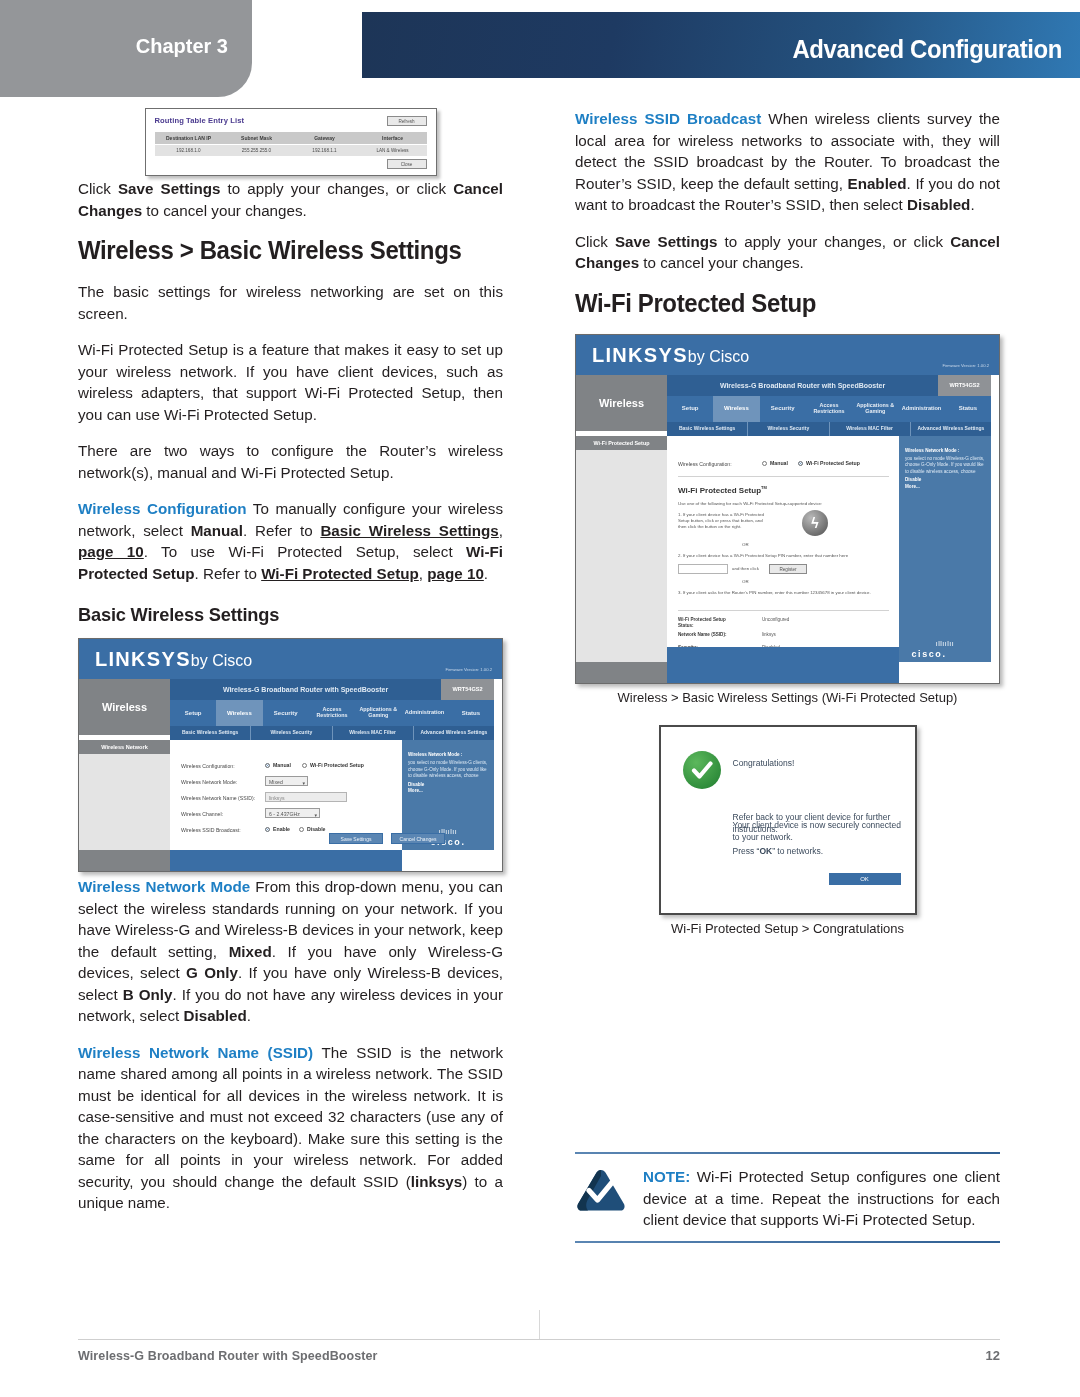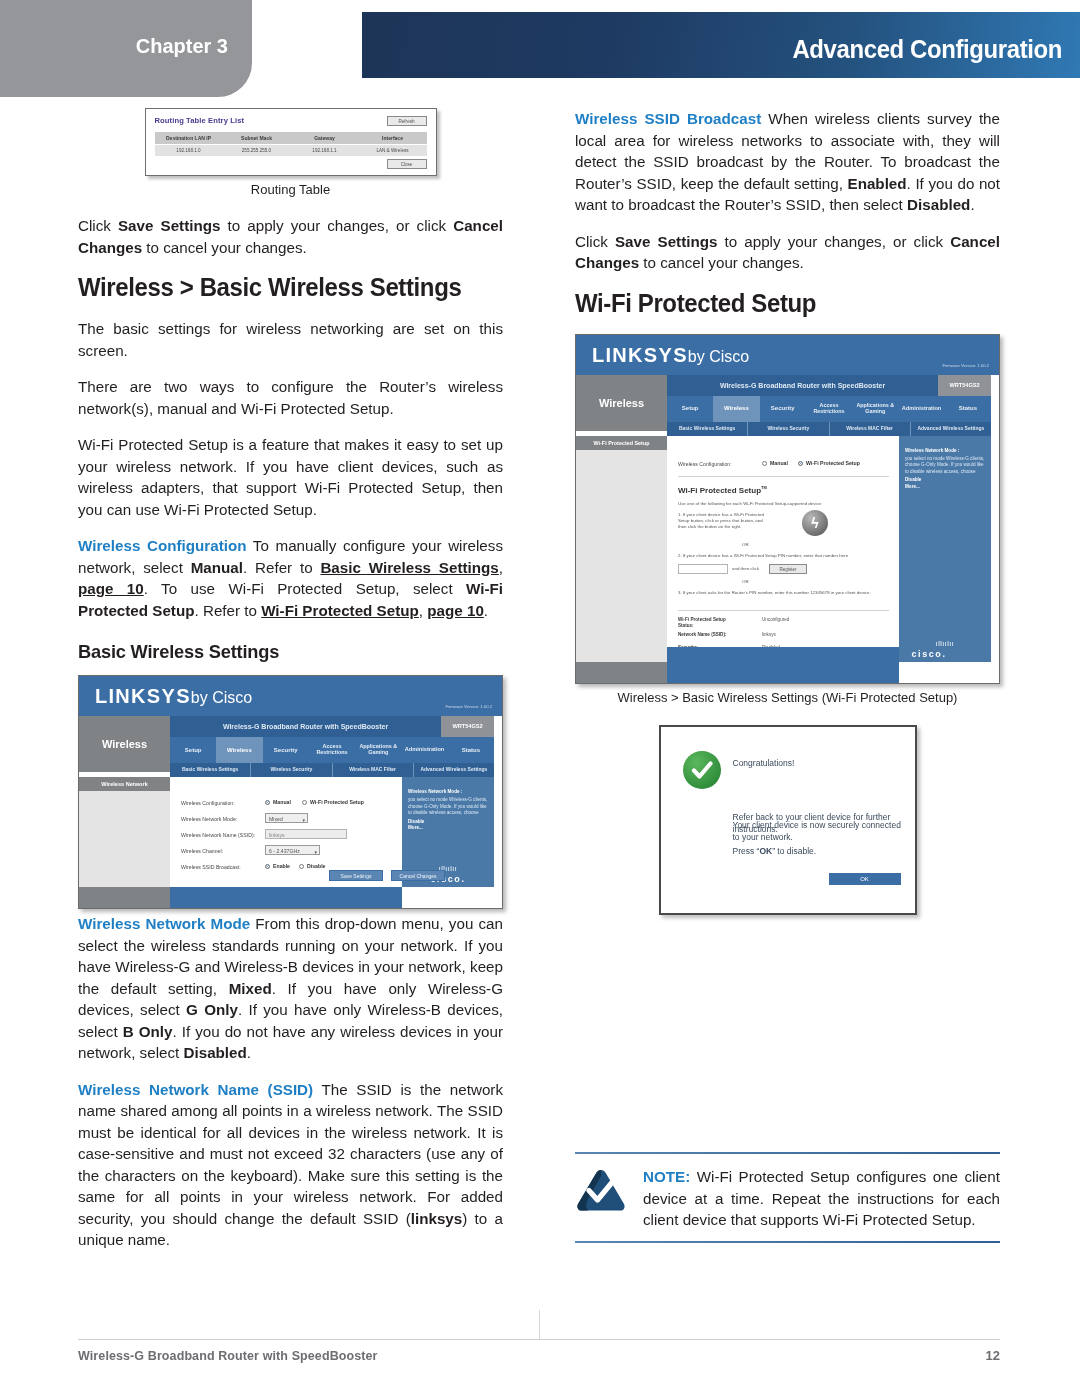--- a/index.html
+++ b/index.html
@@ -226,29 +226,28 @@
         <span>Interface</span>
       </div>
       <div class="rt-row">
         <span>192.168.1.0</span>
         <span>255.255.255.0</span>
         <span>192.168.1.1</span>
         <span>LAN &amp; Wireless</span>
       </div>
       <div class="rt-btn rt-close">Close</div>
     </div>
-    <div class="caption">Routing Table</div>
 
     <p class="body"><span>Click </span><b>Save Settings</b><span> to apply your changes, or click </span><b>Cancel Changes</b><span> to cancel your changes.</span></p>
 
     <h2 class="section">Wireless &gt; Basic Wireless Settings</h2>
 
     <p class="body">The basic settings for wireless networking are set on this screen.</p>
+    <p class="body">Wi-Fi Protected Setup is a feature that makes it easy to set up your wireless network. If you have client devices, such as wireless adapters, that support Wi-Fi Protected Setup, then you can use Wi-Fi Protected Setup.</p>
     <p class="body">There are two ways to configure the Router’s wireless network(s), manual and Wi-Fi Protected Setup.</p>
-    <p class="body">Wi-Fi Protected Setup is a feature that makes it easy to set up your wireless network. If you have client devices, such as wireless adapters, that support Wi-Fi Protected Setup, then you can use Wi-Fi Protected Setup.</p>
 
     <p class="body"><span class="blue">Wireless Configuration</span><span> To manually configure your wireless network, select </span><b>Manual</b><span>. Refer to </span><u class="ul">Basic Wireless Settings</u><span>, </span><u class="ul">page 10</u><span>. To use Wi-Fi Protected Setup, select </span><b>Wi-Fi Protected Setup</b><span>. Refer to </span><u class="ul">Wi-Fi Protected Setup</u><span>, </span><u class="ul">page 10</u><span>.</span></p>
 
     <h3 class="subsection">Basic Wireless Settings</h3>
 
     <div class="fig-router" style="width:425px;height:234px;">
       <div class="ru-topbar" style="height:40px;"></div>
       <div class="ru-logo" style="left:16px;top:9px;font-size:20px;">
         <span>LINKSYS</span><span class="ru-bycisco" style="font-size:16px;">by Cisco</span>
       </div>
@@ -466,24 +465,25 @@
     <div class="fig-congrats">
       <div class="cg-check">
         <svg viewBox="0 0 24 24" aria-hidden="true">
             <path d="M4 12.5 L9.5 18.5 L20.5 5.5" fill="none" stroke="#ffffff" stroke-width="4.2" stroke-linecap="round" stroke-linejoin="round"></path>
           </svg>
       </div>
       <div class="cg-t" style="left:72px;top:30px;width:165px;">Congratulations!</div>
       <div class="cg-t" style="left:72px;top:60px;width:170px;margin-top:32px;">Your client device is now securely connected to your network.</div>
       <div class="cg-t" style="left:72px;top:84px;width:170px;">Refer back to your client device for further instructions.</div>
       <div class="cg-t" style="left:72px;top:118px;width:170px;">
-        <span>Press “</span><b>OK</b><span>” to disable.</span>
+        <span>Press “</span><b>OK</b><span>” to networks.</span>
       </div>
       <div class="cg-ok">OK</div>
     </div>
+    <div class="caption">Wi-Fi Protected Setup &gt; Congratulations</div>
   </div>
 
   <div class="note-wrap">
     <div class="note-rule"></div>
     <div class="note-body">
       <div class="note-icon">
         <svg width="52" height="46" viewBox="0 0 52 46" aria-hidden="true">
           <path d="M26 2 C28 2 29.6 3.2 30.6 4.8 L49 36 C50.4 38.6 49.2 42.6 45.6 42.6 L6.4 42.6 C2.8 42.6 1.6 38.6 3 36 L21.4 4.8 C22.4 3.2 24 2 26 2 Z" fill="#1f4e79"></path>
           <path d="M26 2 C24 2 22.4 3.2 21.4 4.8 L3 36 C1.6 38.6 2.8 42.6 6.4 42.6 L13 42.6 C11 40 10.5 36 12.5 32 L26 8 Z" fill="#12344f"></path>
           <path d="M14 22.5 L22.5 32 L39 12" fill="none" stroke="#ffffff" stroke-width="5.2" stroke-linecap="round" stroke-linejoin="round"></path>

